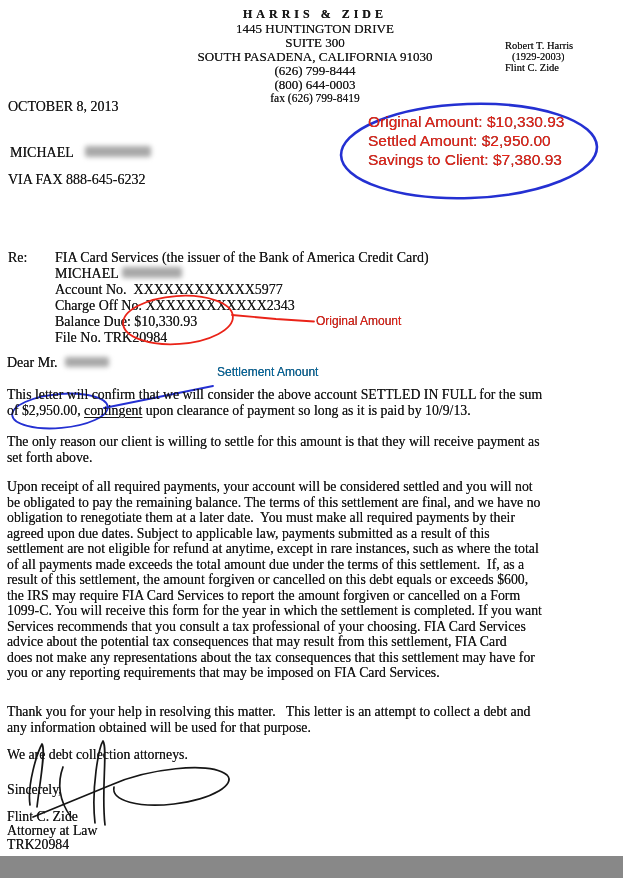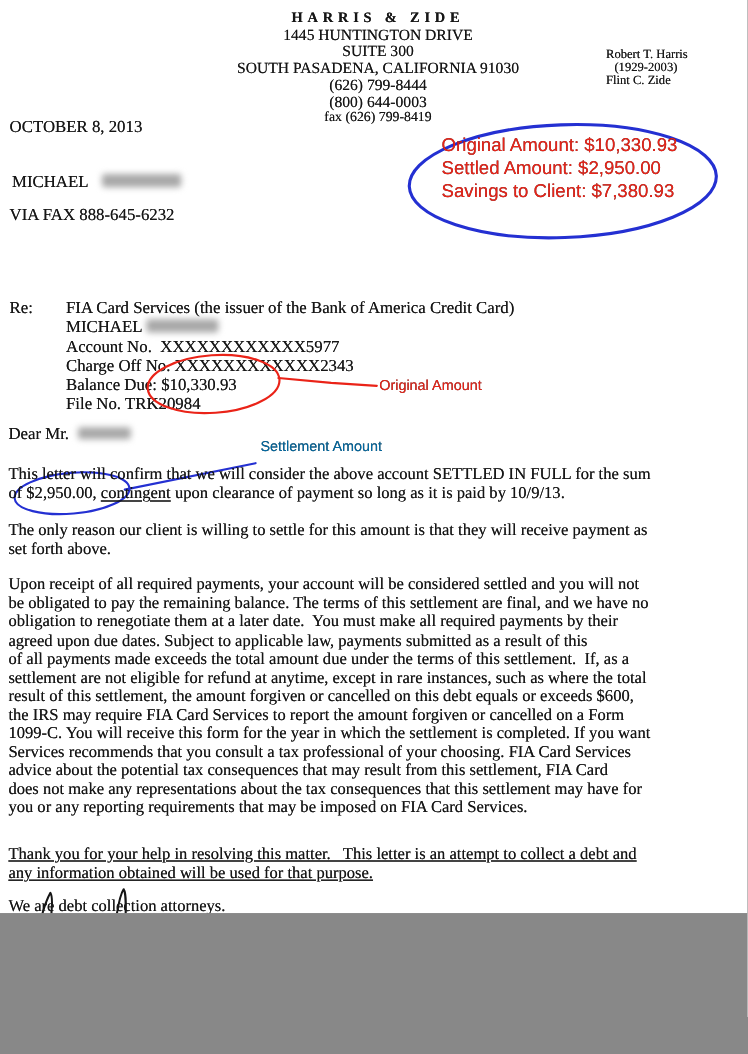--- a/index.html
+++ b/index.html
@@ -1,17 +1,17 @@
 <!DOCTYPE html>
 <html><head>
 <meta charset="utf-8">
 <style>
   html,body { margin:0; padding:0; background:#888; }
   .page {
-    position:relative; width:623px; height:761px; margin:0 auto;
+    position:relative; width:623px; height:856px; margin:0 auto;
     background:#ffffff; overflow:hidden;
     font-family:"Liberation Serif", serif; color:#161616;
   }
   .abs { position:absolute; }
   .line { white-space:pre; }
   .scan { text-shadow:0 0 0.45px rgba(0,0,0,0.75); }
 
   
   .letterhead { left:150px; top:7px; width:330px; text-align:center; }
   .firm { font-size:12px; letter-spacing:4px; line-height:15px; font-weight:bold; }
@@ -110,32 +110,32 @@
   <div class="abs body-text" style="left:7px; top:434px;">
     <div class="line">The only reason our client is willing to settle for this amount is that they will receive payment as</div>
     <div class="line">set forth above.</div>
   </div>
 
   <div class="abs body-text tight" style="left:7px; top:479px;">
     <div class="line">Upon receipt of all required payments, your account will be considered settled and you will not</div>
     <div class="line">be obligated to pay the remaining balance. The terms of this settlement are final, and we have no</div>
     <div class="line">obligation to renegotiate them at a later date.  You must make all required payments by their</div>
     <div class="line">agreed upon due dates. Subject to applicable law, payments submitted as a result of this</div>
+    <div class="line">settlement are not eligible for refund at anytime, except in rare instances, such as where the total</div>
     <div class="line">of all payments made exceeds the total amount due under the terms of this settlement.  If, as a</div>
-    <div class="line">settlement are not eligible for refund at anytime, except in rare instances, such as where the total</div>
     <div class="line">result of this settlement, the amount forgiven or cancelled on this debt equals or exceeds $600,</div>
     <div class="line">the IRS may require FIA Card Services to report the amount forgiven or cancelled on a Form</div>
     <div class="line">1099-C. You will receive this form for the year in which the settlement is completed. If you want</div>
     <div class="line">Services recommends that you consult a tax professional of your choosing. FIA Card Services</div>
     <div class="line">advice about the potential tax consequences that may result from this settlement, FIA Card</div>
     <div class="line">does not make any representations about the tax consequences that this settlement may have for</div>
     <div class="line">you or any reporting requirements that may be imposed on FIA Card Services.</div>
   </div>
 
-  <div class="abs body-text" style="left:7px; top:704px;text-decoration:underline;">
+  <div class="abs body-text" style="left:7px; top:704px;">
     <div class="line">Thank you for your help in resolving this matter.   This letter is an attempt to collect a debt and</div>
     <div class="line">any information obtained will be used for that purpose.</div>
   </div>
 
   <div class="abs body-text line" style="left:7px; top:747px;">We are debt collection attorneys.</div>
 
   <div class="abs body-text" style="left:7px; top:782px;">Sincerely,</div>
 
   <svg class="abs" style="left:15px; top:733px;" width="300" height="105" viewBox="0 0 300 105">
     <g class="nostroke" stroke="#161616" stroke-width="1.7">

